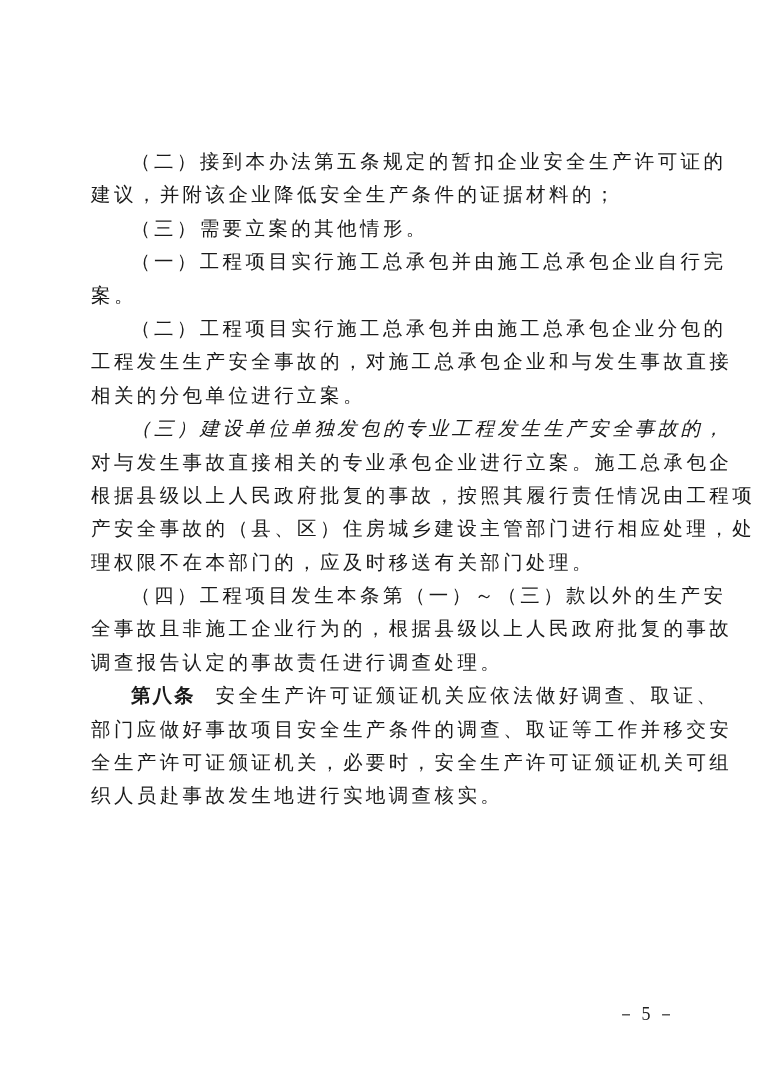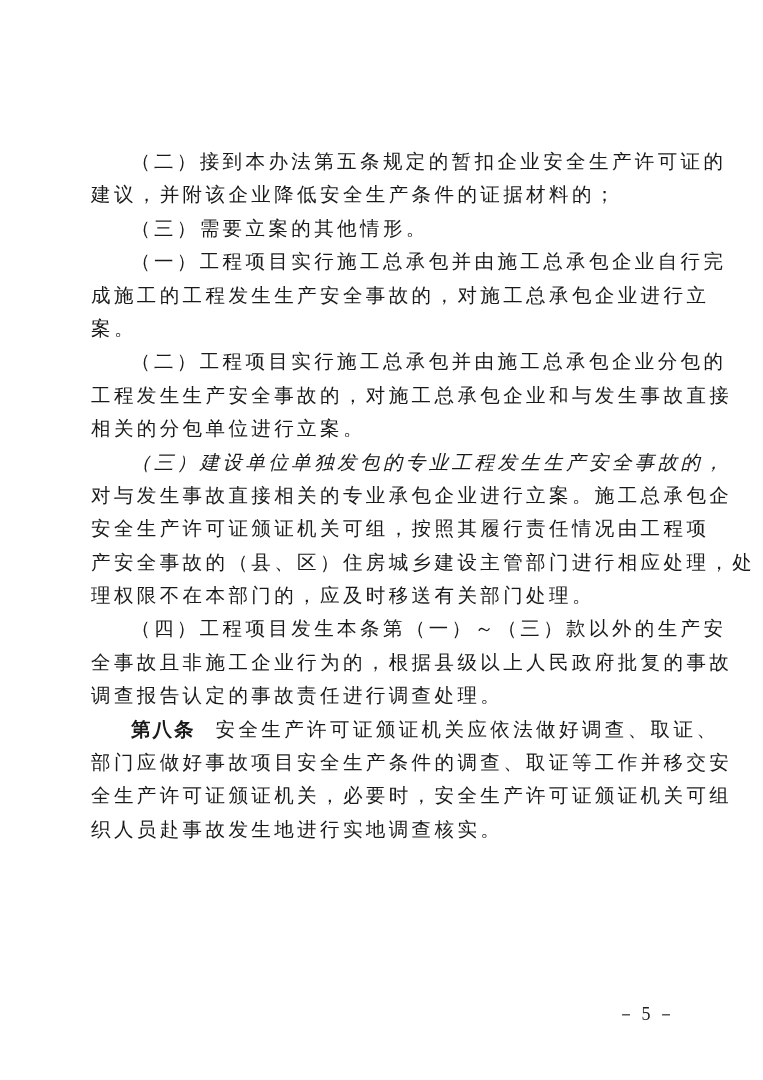--- a/index.html
+++ b/index.html
@@ -61,34 +61,33 @@
     <span class="line">建议，并附该企业降低安全生产条件的证据材料的；</span>
   </p>
 
   <p class="para">
     <span class="line" style="padding-left:40px;">（三）需要立案的其他情形。</span>
   </p>
 
 
   <p class="para">
     <span class="line" style="padding-left:40px;">（一）工程项目实行施工总承包并由施工总承包企业自行完</span>
-    <span class="line">成施工的工程发生生产安全事故的，对施工总承包企业进行立</span>
     <span class="line">案。</span>
   </p>
 
   <p class="para">
     <span class="line" style="padding-left:40px;">（二）工程项目实行施工总承包并由施工总承包企业分包的</span>
     <span class="line">工程发生生产安全事故的，对施工总承包企业和与发生事故直接</span>
     <span class="line">相关的分包单位进行立案。</span>
   </p>
 
   <p class="para">
     <span class="line" style="padding-left:40px;font-style:italic;">（三）建设单位单独发包的专业工程发生生产安全事故的，</span>
     <span class="line">对与发生事故直接相关的专业承包企业进行立案。施工总承包企</span>
-    <span class="line">安全生产许可证颁证机关可组，按照其履行责任情况由工程项</span>
+    <span class="line">根据县级以上人民政府批复的事故，按照其履行责任情况由工程项</span>
     <span class="line">产安全事故的（县、区）住房城乡建设主管部门进行相应处理，处</span>
     <span class="line">理权限不在本部门的，应及时移送有关部门处理。</span>
   </p>
 
   <p class="para">
     <span class="line" style="padding-left:40px;">（四）工程项目发生本条第（一）～（三）款以外的生产安</span>
     <span class="line">全事故且非施工企业行为的，根据县级以上人民政府批复的事故</span>
     <span class="line">调查报告认定的事故责任进行调查处理。</span>
   </p>
 

